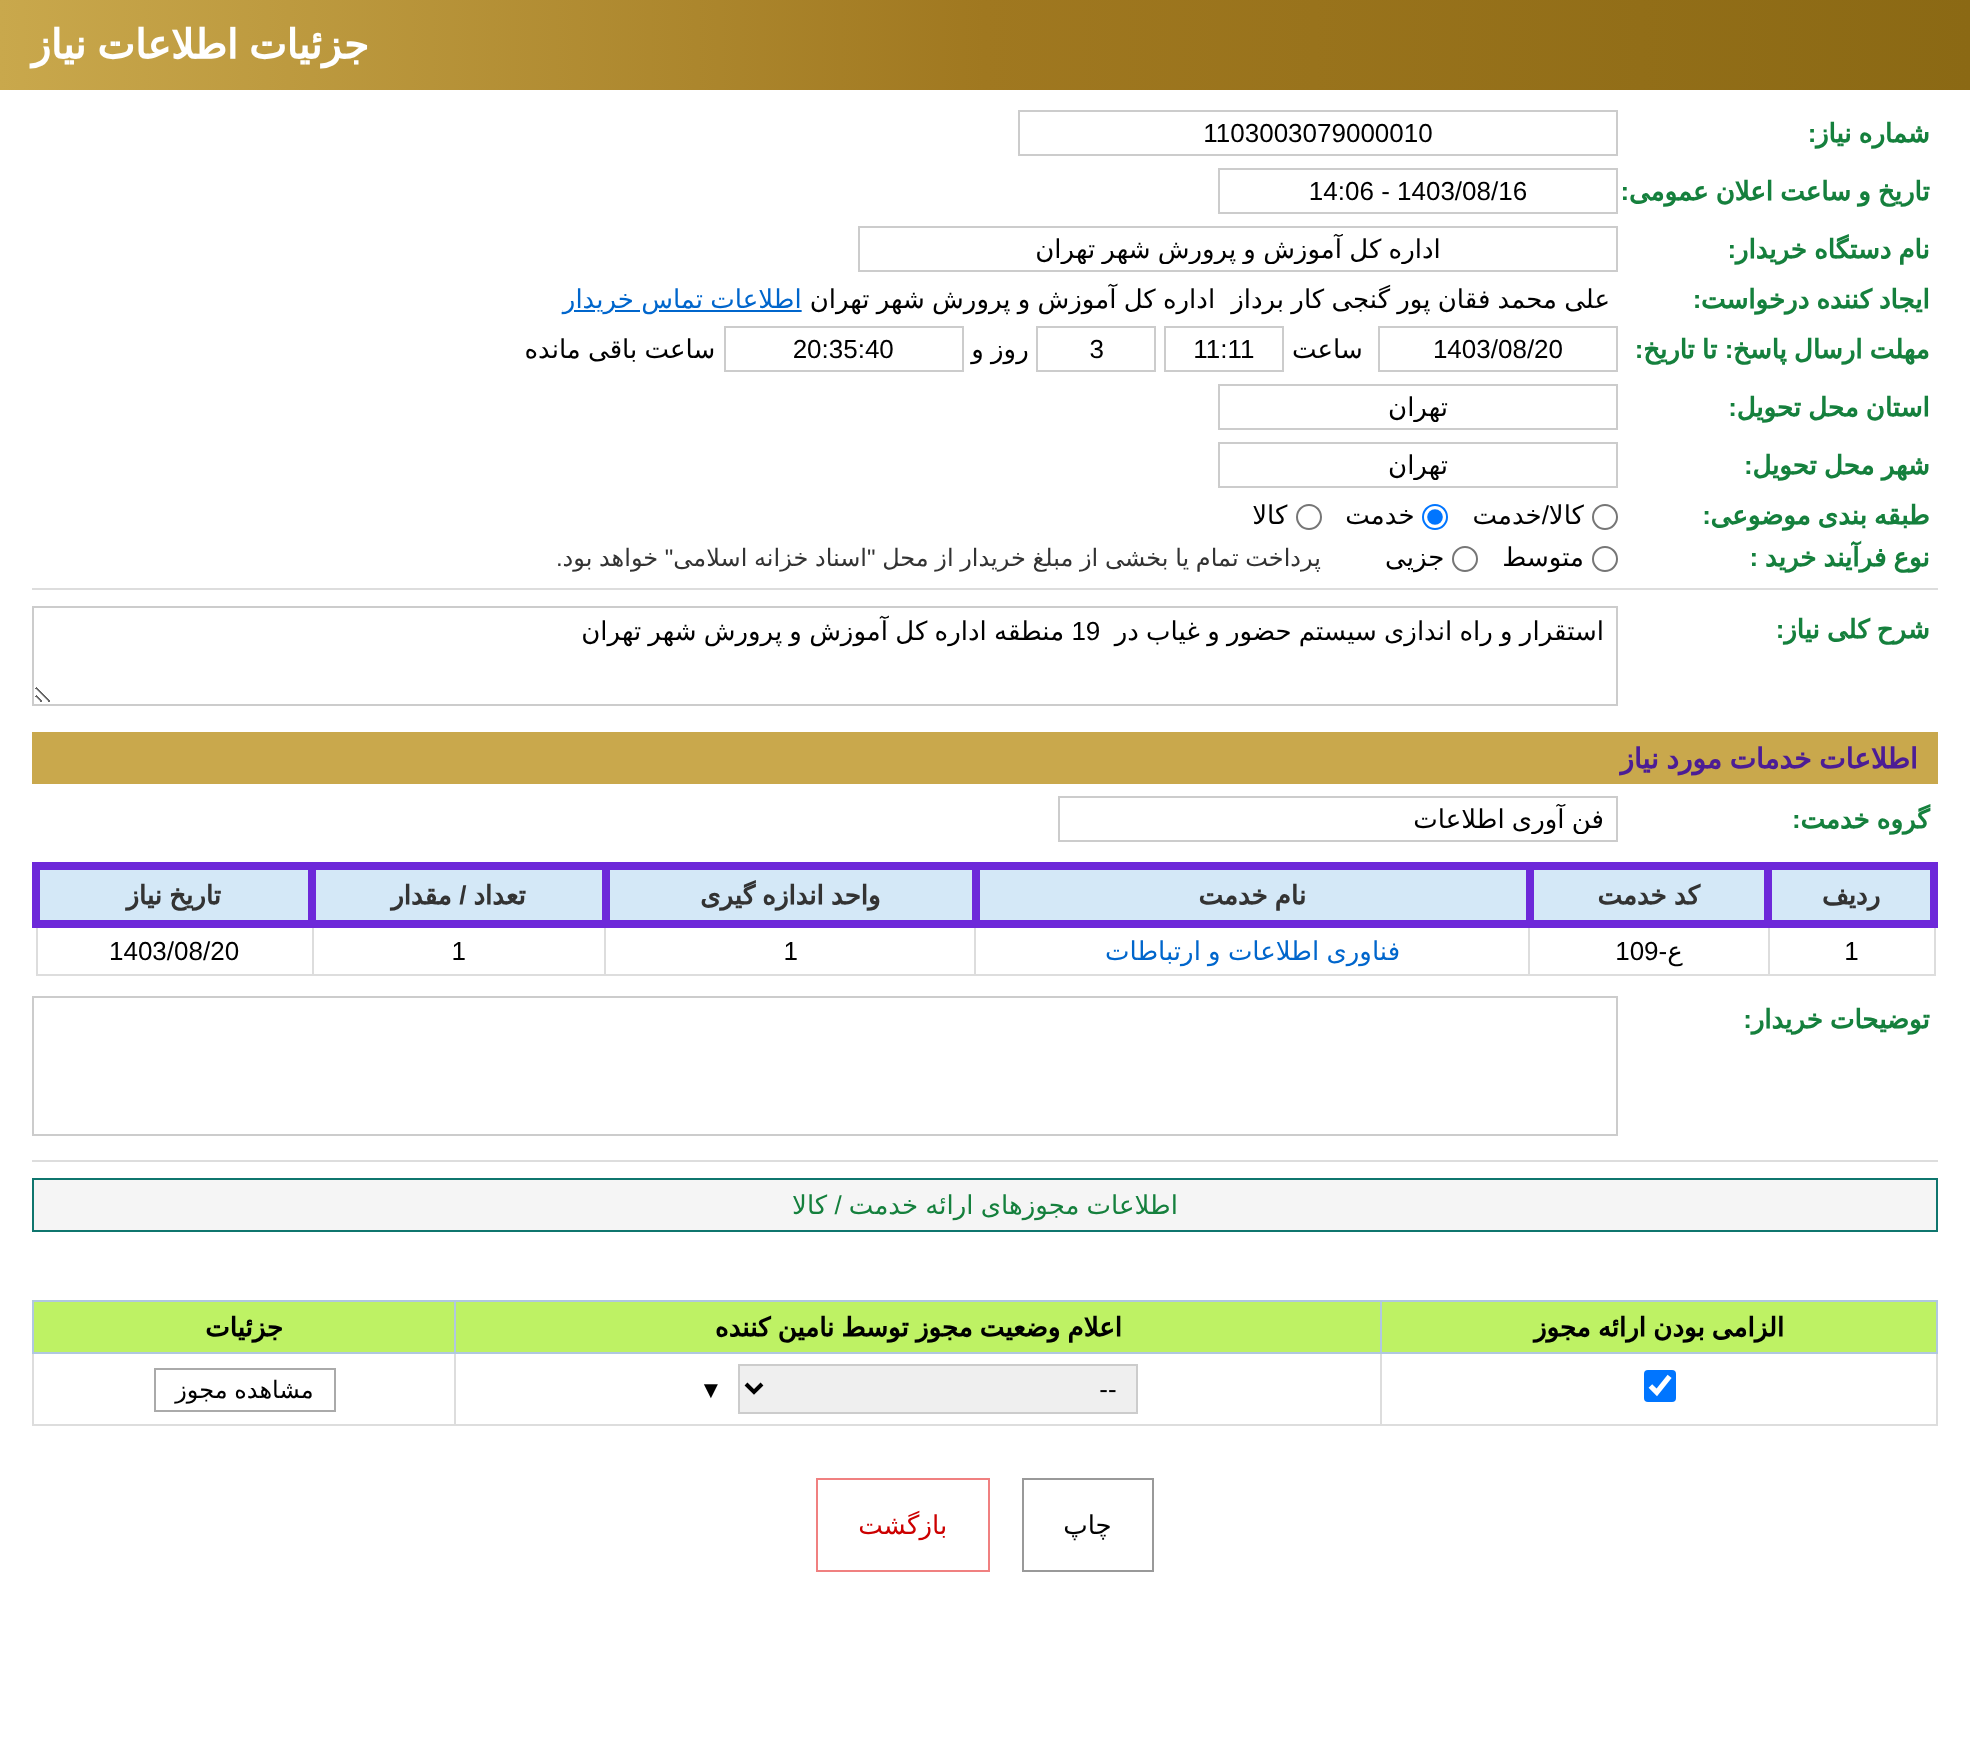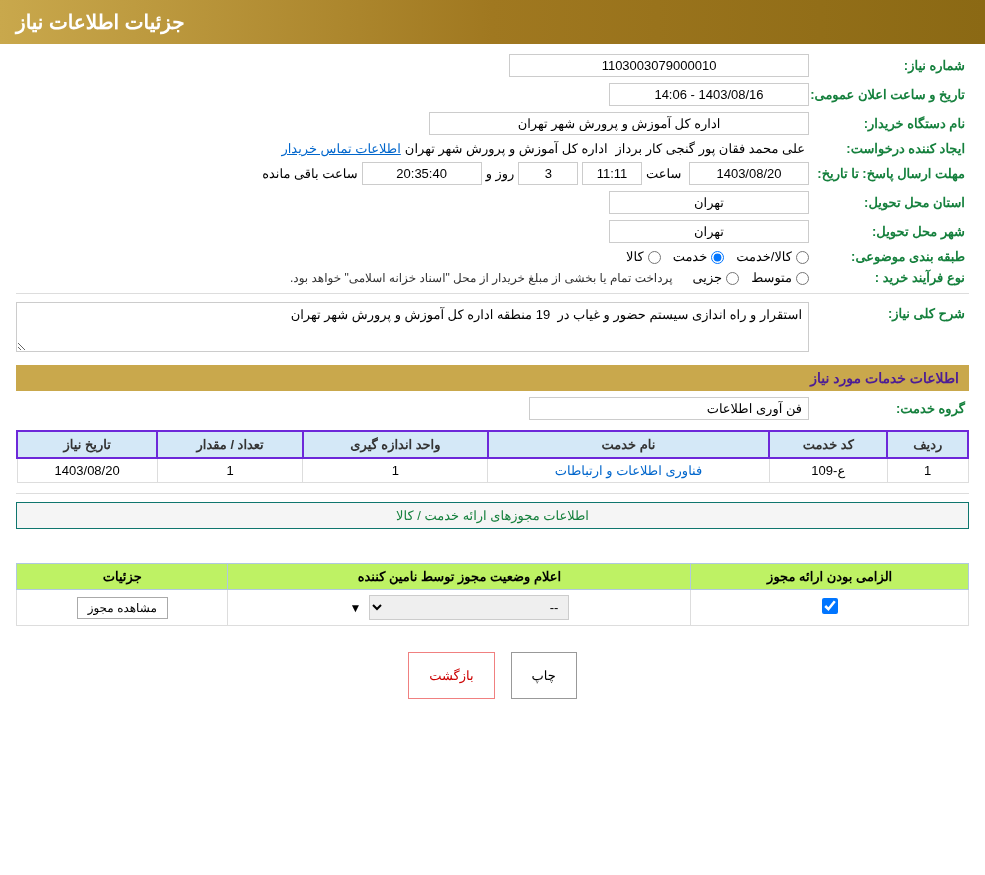--- a/index.html
+++ b/index.html
@@ -95,21 +95,21 @@
     .table-section {
       margin: 10px 0;
     }
     table.data-table {
       width: 100%;
       border-collapse: collapse;
       font-size: 13px;
     }
     table.data-table th {
       background: #d4e8f7;
-      border: 2px solid #6d28d9;
+      border: 4px solid #6d28d9;
       padding: 5px 8px;
       text-align: center;
       color: #333;
     }
     table.data-table td {
       border: 1px solid #ddd;
       padding: 4px 8px;
       text-align: center;
       background: #fff;
     }
@@ -195,21 +195,21 @@
       min-width: 200px;
     }
     .divider-line {
       border: none;
       border-top: 1px solid #ddd;
       margin: 8px 0;
     }
     .purchase-type-note {
       font-size: 12px;
       color: #333;
-      margin-right: 8px;
+      margin-right: 20px;
     }
   </style>
 </head>
 <body>
 
 <div class="page-wrapper">
 
   <div class="header-bar">
     <span>جزئیات اطلاعات نیاز</span>
   </div>
@@ -328,20 +328,26 @@
             <td>ع-109</td>
             <td style="color:#0066cc;">فناوری اطلاعات و ارتباطات</td>
             <td>1</td>
             <td>1</td>
             <td>1403/08/20</td>
           </tr>
         </tbody>
       </table>
     </div>
 
+    <div class="form-row" style="align-items:flex-start;">
+      <span class="label" style="padding-top:4px;">توضیحات خریدار:</span>
+      <div style="flex:1;">
+        <div class="notes-area"></div>
+      </div>
+    </div>
 
     <hr class="divider-line">
 
     <div class="licenses-header">
       <span>اطلاعات مجوزهای ارائه خدمت / کالا</span>
     </div>
 
     <div style="height:20px;"></div>
 
     <div class="table-section">

